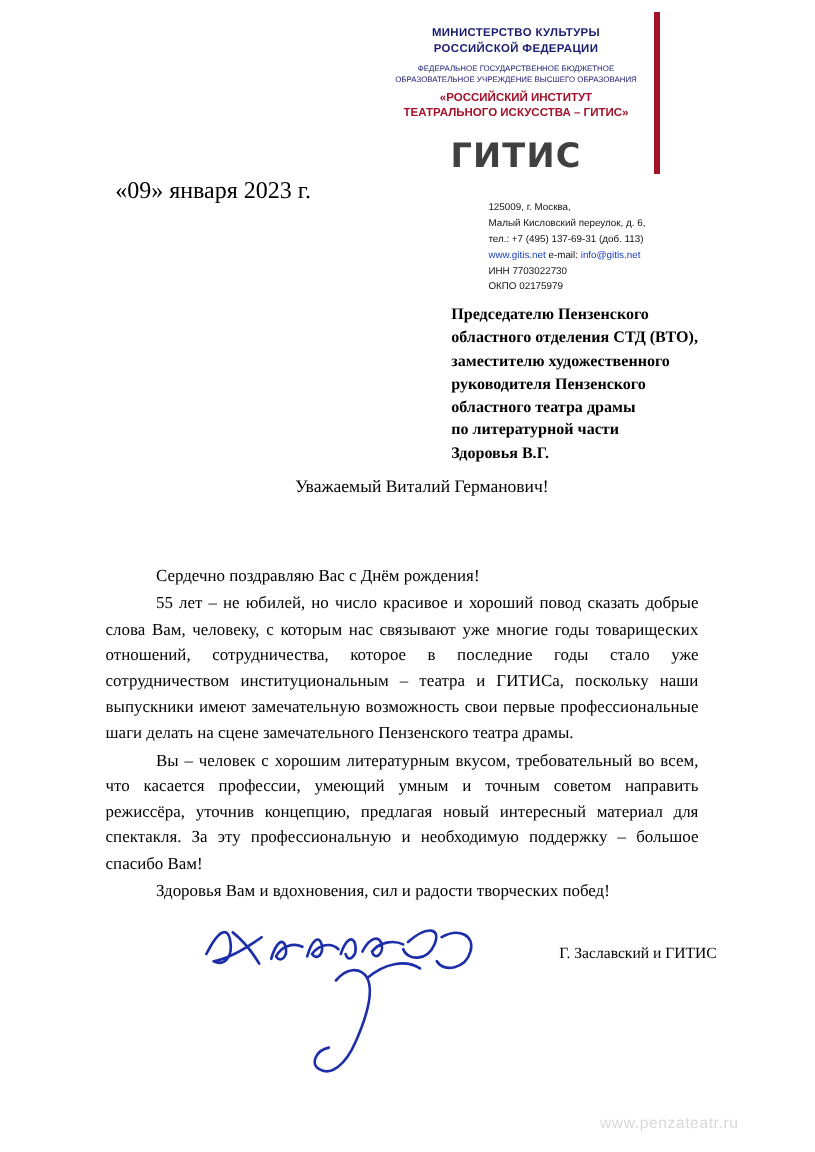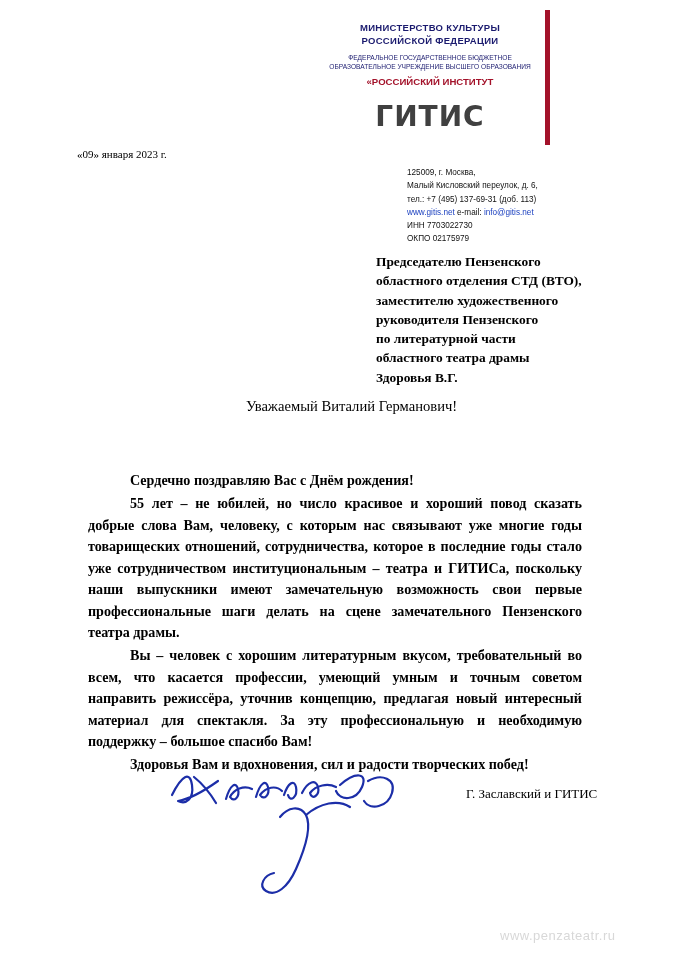--- a/index.html
+++ b/index.html
@@ -72,22 +72,22 @@
     left: 545px;
     width: 5px;
     height: 135px;
     background: #a3122a;
   }
 
   
   .doc-date {
     position: absolute;
     top: 148px;
-    left: 77px;
-    font-size: 11px;
+    left: 96px;
+    font-size: 20px;
   }
 
   
   .contacts {
     position: absolute;
     top: 166px;
     left: 375px;
     font-family: "Liberation Sans", sans-serif;
     font-size: 8.2px;
     line-height: 1.62;
@@ -123,21 +123,20 @@
     top: 470px;
     left: 88px;
     width: 506px;
     font-size: 14.1px;
     line-height: 1.52;
     text-align: justify;
   }
   .body-text p {
     margin: 0 12px 2px 0;
     text-indent: 42px;
-    font-weight: bold;
   }
 
   
   .sign-name {
     position: absolute;
     top: 786px;
     left: 466px;
     font-size: 13px;
   }
   .signature {
@@ -170,20 +169,21 @@
     <div class="lh-ministry">
       <div>Министерство культуры</div>
       <div>Российской Федерации</div>
     </div>
     <div class="lh-sub">
       <div>федеральное государственное бюджетное</div>
       <div>образовательное учреждение высшего образования</div>
     </div>
     <div class="lh-inst">
       <div>«Российский институт</div>
+      <div>театрального искусства – ГИТИС»</div>
     </div>
     <div class="lh-logo">ГИТИС</div>
   </div>
 
   <div class="doc-date">«09» января 2023 г.</div>
 
   <div class="contacts">
     <div>125009, г. Москва,</div>
     <div>Малый Кисловский переулок, д. 6,</div>
     <div>тел.: +7 (495) 137-69-31 (доб. 113)</div>
@@ -194,22 +194,22 @@
     </div>
     <div>ИНН   7703022730</div>
     <div>ОКПО  02175979</div>
   </div>
 
   <div class="addressee">
     <div>Председателю Пензенского</div>
     <div>областного отделения СТД (ВТО),</div>
     <div>заместителю художественного</div>
     <div>руководителя Пензенского</div>
+    <div>областного театра драмы</div>
     <div>по литературной части</div>
-    <div>областного театра драмы</div>
     <div>Здоровья В.Г.</div>
   </div>
 
   <div class="greeting">Уважаемый Виталий Германович!</div>
 
   <div class="body-text">
     <p>Сердечно поздравляю Вас с Днём рождения!</p>
     <p>55 лет – не юбилей, но число красивое и хороший повод сказать добрые слова Вам, человеку, с которым нас связывают уже многие годы товарищеских отношений, сотрудничества, которое в последние годы стало уже сотрудничеством институциональным – театра и ГИТИСа, поскольку наши выпускники имеют замечательную возможность свои первые профессиональные шаги делать на сцене замечательного Пензенского театра драмы.</p>
     <p>Вы – человек с хорошим литературным вкусом, требовательный во всем, что касается профессии, умеющий умным и точным советом направить режиссёра, уточнив концепцию, предлагая новый интересный материал для спектакля. За эту профессиональную и необходимую поддержку – большое спасибо Вам!</p>
     <p>Здоровья Вам и вдохновения, сил и радости творческих побед!</p>

